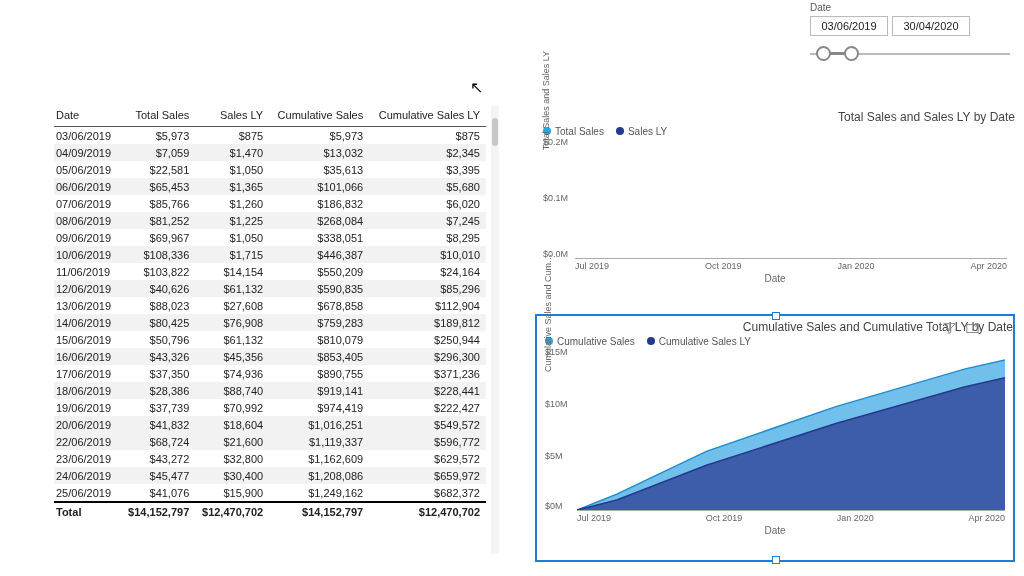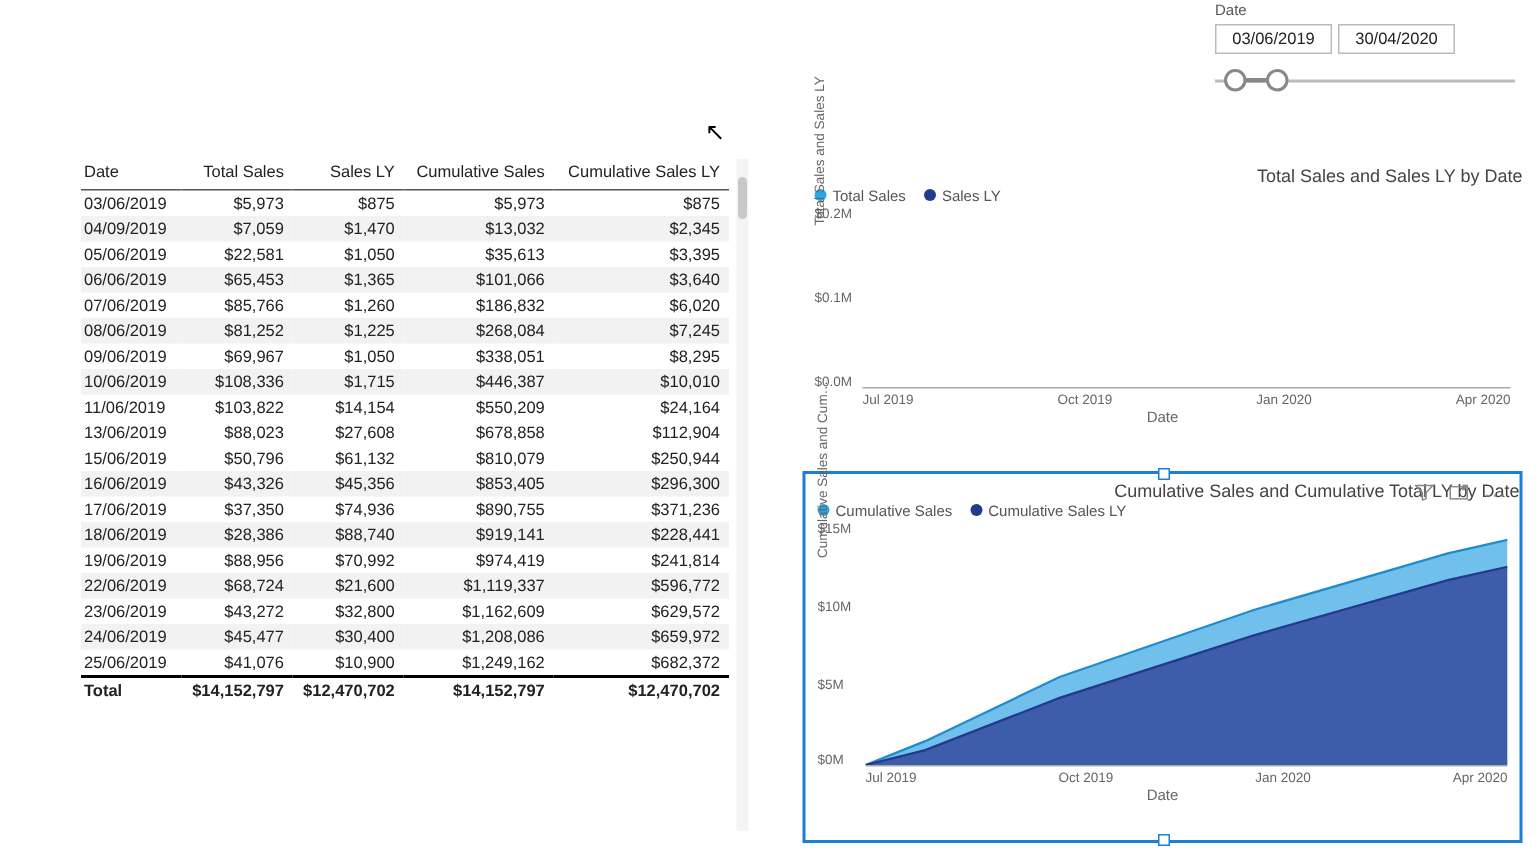--- a/index.html
+++ b/index.html
@@ -116,21 +116,21 @@
             <td class="r">$22,581</td>
             <td class="r">$1,050</td>
             <td class="r">$35,613</td>
             <td class="r">$3,395</td>
           </tr>
           <tr class="alt">
             <td>06/06/2019</td>
             <td class="r">$65,453</td>
             <td class="r">$1,365</td>
             <td class="r">$101,066</td>
-            <td class="r">$3,640</td>
+            <td class="r">$5,680</td>
           </tr>
           <tr>
             <td>07/06/2019</td>
             <td class="r">$85,766</td>
             <td class="r">$1,260</td>
             <td class="r">$186,832</td>
             <td class="r">$6,020</td>
           </tr>
           <tr class="alt">
             <td>08/06/2019</td>
@@ -153,27 +153,41 @@
             <td class="r">$446,387</td>
             <td class="r">$10,010</td>
           </tr>
           <tr>
             <td>11/06/2019</td>
             <td class="r">$103,822</td>
             <td class="r">$14,154</td>
             <td class="r">$550,209</td>
             <td class="r">$24,164</td>
           </tr>
+          <tr class="alt">
+            <td>12/06/2019</td>
+            <td class="r">$40,626</td>
+            <td class="r">$61,132</td>
+            <td class="r">$590,835</td>
+            <td class="r">$85,296</td>
+          </tr>
           <tr>
             <td>13/06/2019</td>
             <td class="r">$88,023</td>
             <td class="r">$27,608</td>
             <td class="r">$678,858</td>
             <td class="r">$112,904</td>
           </tr>
+          <tr class="alt">
+            <td>14/06/2019</td>
+            <td class="r">$80,425</td>
+            <td class="r">$76,908</td>
+            <td class="r">$759,283</td>
+            <td class="r">$189,812</td>
+          </tr>
           <tr>
             <td>15/06/2019</td>
             <td class="r">$50,796</td>
             <td class="r">$61,132</td>
             <td class="r">$810,079</td>
             <td class="r">$250,944</td>
           </tr>
           <tr class="alt">
             <td>16/06/2019</td>
             <td class="r">$43,326</td>
@@ -190,24 +204,31 @@
           </tr>
           <tr class="alt">
             <td>18/06/2019</td>
             <td class="r">$28,386</td>
             <td class="r">$88,740</td>
             <td class="r">$919,141</td>
             <td class="r">$228,441</td>
           </tr>
           <tr>
             <td>19/06/2019</td>
-            <td class="r">$88,956</td>
+            <td class="r">$37,739</td>
             <td class="r">$70,992</td>
             <td class="r">$974,419</td>
-            <td class="r">$241,814</td>
+            <td class="r">$222,427</td>
+          </tr>
+          <tr class="alt">
+            <td>20/06/2019</td>
+            <td class="r">$41,832</td>
+            <td class="r">$18,604</td>
+            <td class="r">$1,016,251</td>
+            <td class="r">$549,572</td>
           </tr>
           <tr class="alt">
             <td>22/06/2019</td>
             <td class="r">$68,724</td>
             <td class="r">$21,600</td>
             <td class="r">$1,119,337</td>
             <td class="r">$596,772</td>
           </tr>
           <tr>
             <td>23/06/2019</td>
@@ -219,21 +240,21 @@
           <tr class="alt">
             <td>24/06/2019</td>
             <td class="r">$45,477</td>
             <td class="r">$30,400</td>
             <td class="r">$1,208,086</td>
             <td class="r">$659,972</td>
           </tr>
           <tr>
             <td>25/06/2019</td>
             <td class="r">$41,076</td>
-            <td class="r">$10,900</td>
+            <td class="r">$15,900</td>
             <td class="r">$1,249,162</td>
             <td class="r">$682,372</td>
           </tr>
         </tbody>
     <tfoot>
       <tr>
         <td>Total</td>
         <td class="r">$14,152,797</td>
         <td class="r">$12,470,702</td>
         <td class="r">$14,152,797</td>

